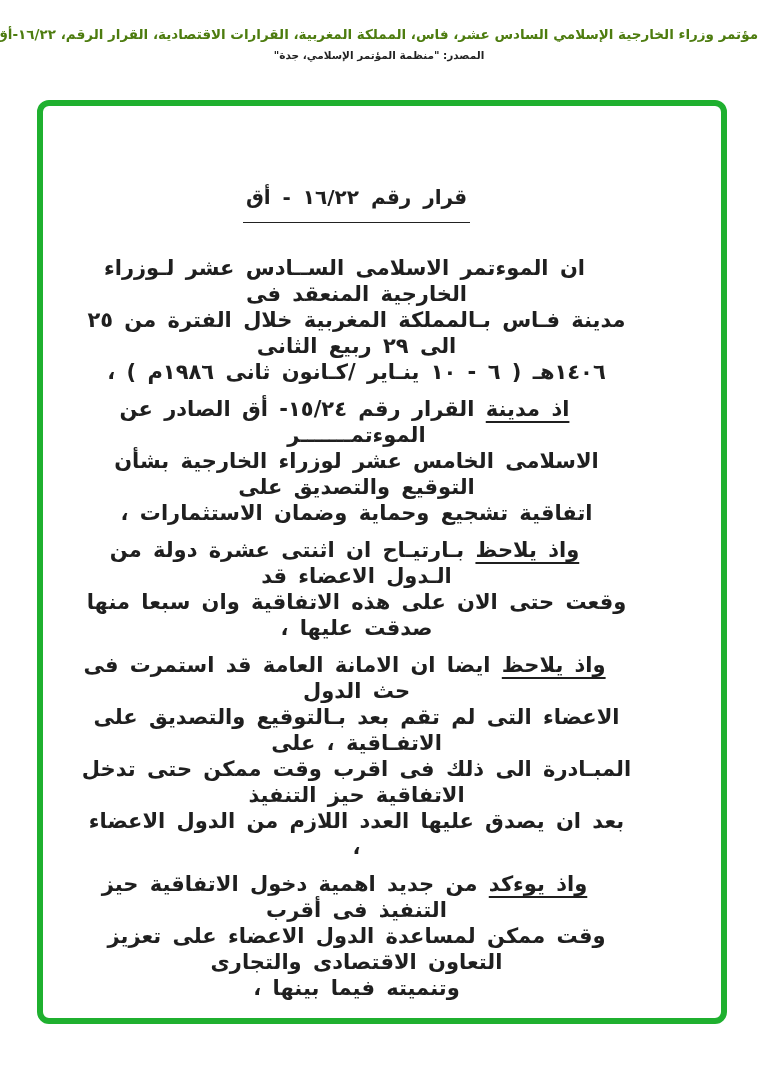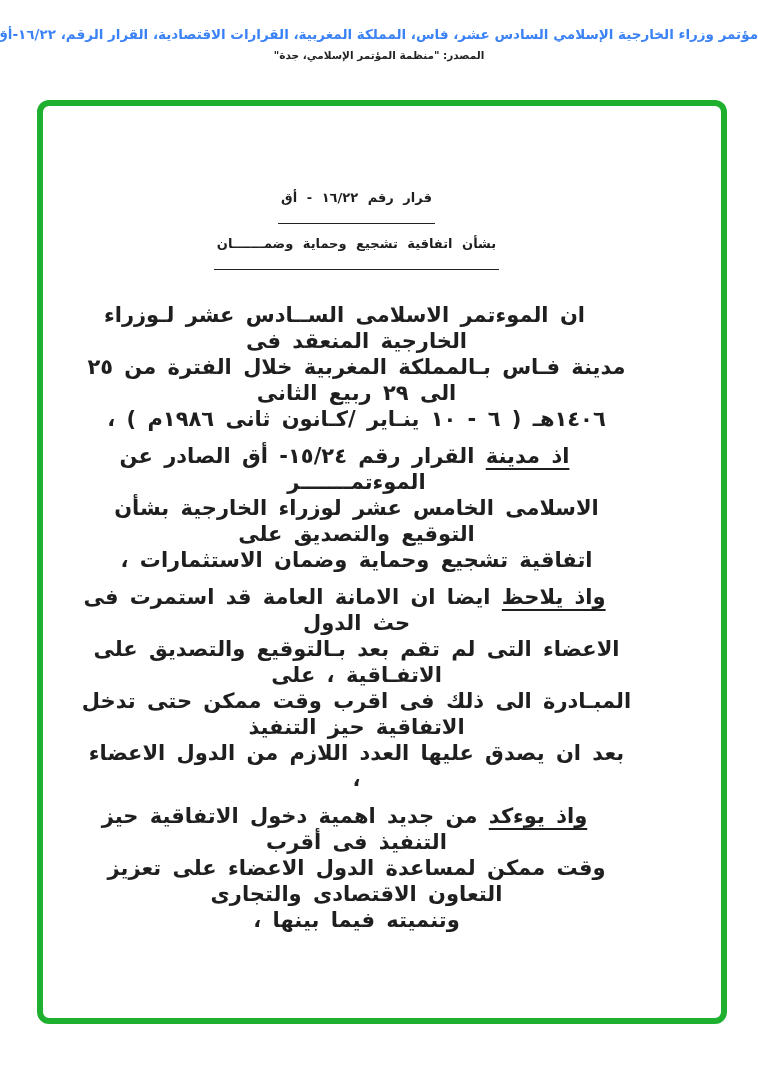--- a/index.html
+++ b/index.html
@@ -16,21 +16,21 @@
   
   .cat-header {
     position: absolute;
     top: 26px; left: 0; right: 0;
     text-align: center;
     direction: rtl;
   }
   .cat-title {
     font-size: 13.5px;
     font-weight: 700;
-    color: #3b82f6;
+    color: #4d7c0f;
     white-space: nowrap;
     letter-spacing: 0;
   }
   .cat-source {
     margin-top: 7px;
     font-size: 10.5px;
     font-weight: 700;
     color: #222;
   }
   
@@ -49,21 +49,21 @@
     font-weight: 700;
   }
   
   .title-block {
     text-align: center;
     margin-bottom: 32px;
   }
   .t-line { line-height: 38px; }
   .t-line > span {
     display: inline-block;
-    font-size: 13px;
+    font-size: 20px;
     word-spacing: 5px;
     border-bottom: 1.6px solid #222;
     padding: 0 3px 6px;
   }
   
   .para {
     font-size: 21px;
     line-height: 26px;
     word-spacing: 4px;
     white-space: pre-line;
@@ -88,33 +88,32 @@
     <div class="cat-source">المصدر:  "منظمة المؤتمر الإسلامي، جدة"</div>
   </header>
 
   <div class="doc-frame">
     <div class="doc">
 
       <div class="title-block">
         <div class="t-line">
           <span>قرار رقم  ١٦/٢٢ - أق</span>
         </div>
-        <div class="t-line">
-          <span>بشأن اتفاقية تشجيع وحماية وضمـــــــان</span>
-        </div>
       </div>
 
       <p class="para"><span class="lead"></span><span>ان الموءتمر الاسلامى الســادس عشر لـوزراء  الخارجية  المنعقد فى
 مدينة فـاس بـالمملكة المغربية خلال الفترة من ٢٥ الى ٢٩ ربيع الثانى
 ١٤٠٦هـ ( ٦ - ١٠ ينـاير /كـانون ثانى ١٩٨٦م ) ،</span></p>
 
       <p class="para"><span class="lead">اذ مدينة</span><span> القرار رقم  ١٥/٢٤- أق  الصادر عن الموءتمـــــــر
 الاسلامى الخامس عشر لوزراء الخارجية بشأن التوقيع والتصديق على
 اتفاقية تشجيع وحماية وضمان الاستثمارات ،</span></p>
 
+      <p class="para"><span class="lead">واذ يلاحظ</span><span> بـارتيـاح ان اثنتى عشرة دولة من الـدول الاعضاء قد
+وقعت حتى الان على هذه  الاتفاقية  وان سبعا منها صدقت عليها ،</span></p>
 
       <p class="para"><span class="lead">واذ يلاحظ</span><span> ايضا ان الامانة العامة قد استمرت فى حث الدول
 الاعضاء التى لم تقم بعد بـالتوقيع والتصديق على الاتفـاقية ، على
 المبـادرة الى ذلك فى اقرب وقت ممكن حتى تدخل الاتفاقية حيز التنفيذ
 بعد ان يصدق عليها العدد اللازم من الدول الاعضاء ،</span></p>
 
       <p class="para"><span class="lead">واذ يوءكد</span><span> من جديد اهمية دخول الاتفاقية حيز التنفيذ فى أقرب
 وقت ممكن لمساعدة الدول الاعضاء على تعزيز التعاون الاقتصادى والتجارى
 وتنميته فيما بينها ،</span></p>
 

